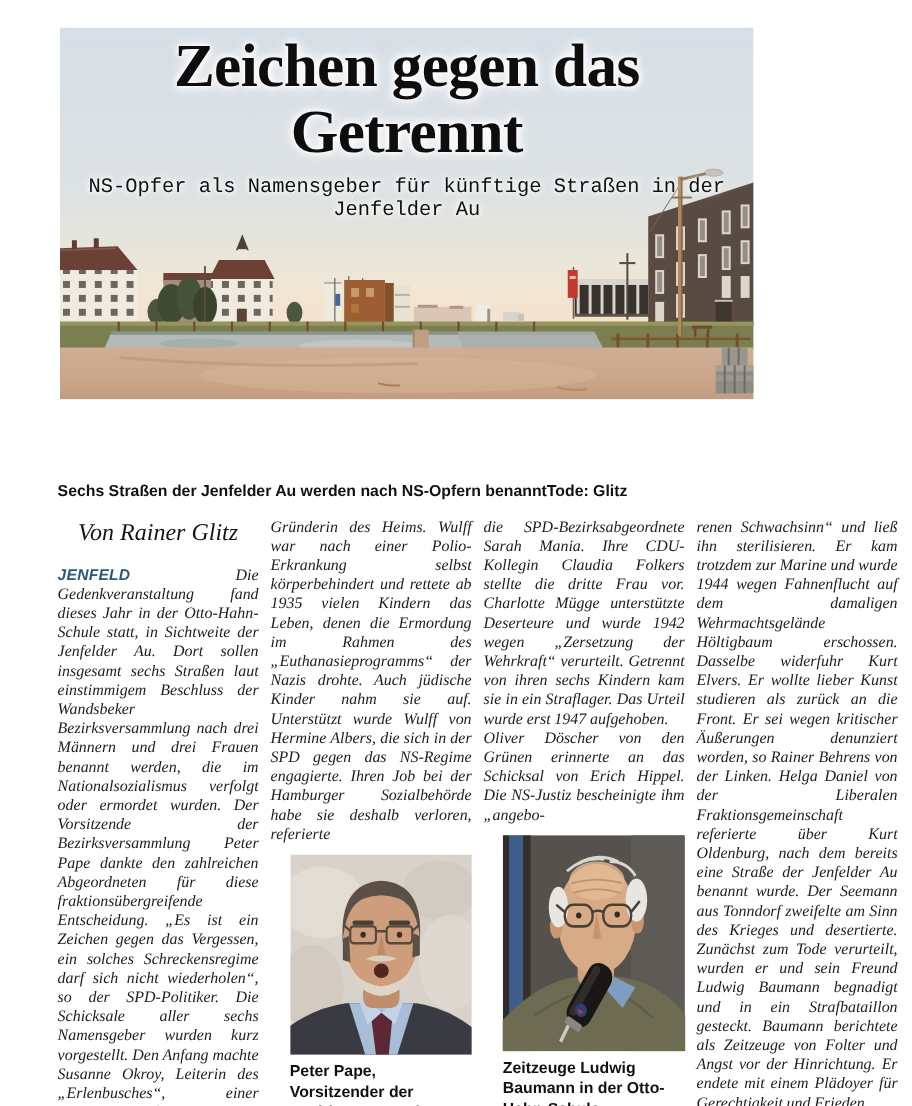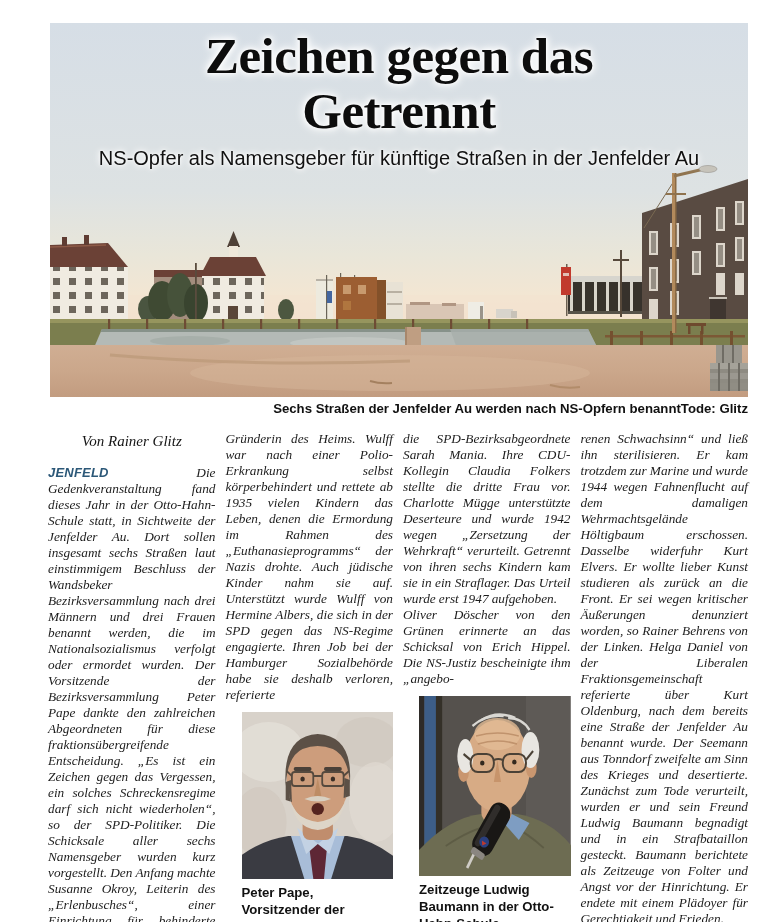--- a/index.html
+++ b/index.html
@@ -1,48 +1,48 @@
 <!DOCTYPE html>
 <html lang="de"><head>
 <meta charset="utf-8">
 <style>
   html,body{margin:0;padding:0;background:#ffffff;}
   .page{
     position:relative;width:760px;height:922px;background:#ffffff;
     overflow:hidden;font-family:"Liberation Serif",serif;color:#1c1c1c;
   }
   
-  .hero{position:absolute;left:50px;top:23px;width:698px;height:374px;}
+  .hero{position:absolute;left:50px;top:23px;width:578px;height:374px;}
   .hero svg{position:absolute;inset:0;display:block;}
   .headline-block{position:absolute;left:0;top:6px;width:100%;text-align:center;z-index:5;}
   .title{
     margin:0;font-family:"Liberation Serif",serif;font-weight:700;
     font-size:51px;line-height:55px;letter-spacing:-0.5px;color:#0d0d0d;
     text-shadow:0 0 12px #fff,0 0 8px #fff,0 0 5px rgba(255,255,255,.95),0 0 2px rgba(255,255,255,.9);
   }
   .title span{display:block;}
   .subtitle{
-    margin-top:8px;font-family:Liberation Sans, sans-serif;font-weight:400;
-    font-size:20px;color:#111;
+    margin-top:8px;font-family:Liberation Mono, monospace;font-weight:400;
+    font-size:17px;color:#111;
     text-shadow:0 0 10px #fff,0 0 6px #fff,0 0 3px rgba(255,255,255,.95);
   }
   
   .caption-row{
     position:absolute;left:48px;top:401px;width:700px;
-    display:flex;justify-content:flex-end;
+    display:flex;justify-content:flex-start;
     font-family:"Liberation Sans",sans-serif;font-weight:700;font-size:13.2px;color:#111;
   }
   
   .columns{
     position:absolute;left:48px;top:431px;width:700px;height:491px;
     display:flex;gap:10px;
   }
   .col{flex:1 1 0;min-width:0;}
   .byline{
-    font-style:italic;font-size:15px;text-align:center;margin:2px 0 15px 0;color:#151515;
+    font-style:italic;font-size:20px;text-align:center;margin:2px 0 15px 0;color:#151515;
   }
   .body{
     margin:0;font-size:13.3px;line-height:16px;text-align:justify;
     hyphens:auto;-webkit-hyphens:auto;word-spacing:-0.2px;font-style:italic;
   }
   .prewrap{white-space:pre-line;}
   .dateline{
     font-family:"Liberation Sans",sans-serif;font-weight:700;font-size:13px;
     color:#2c5878;letter-spacing:0.2px;
   }

